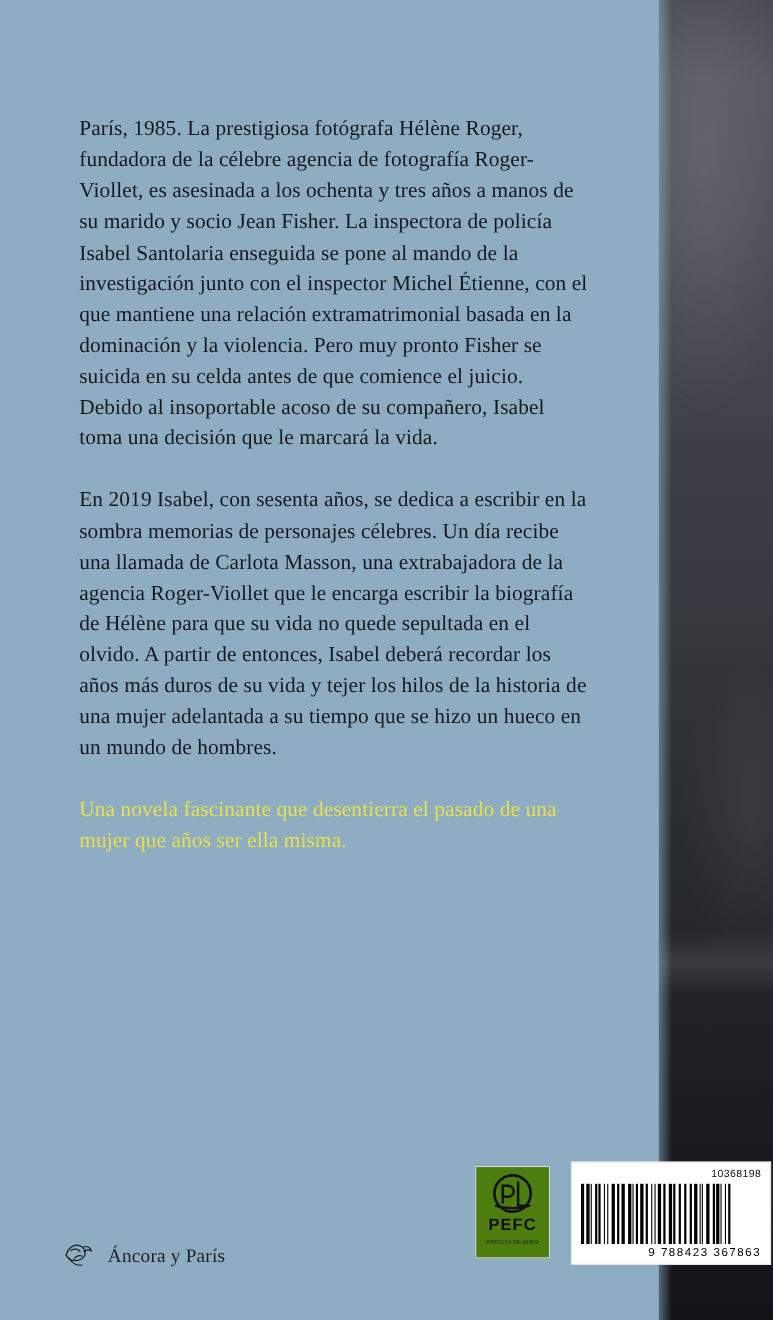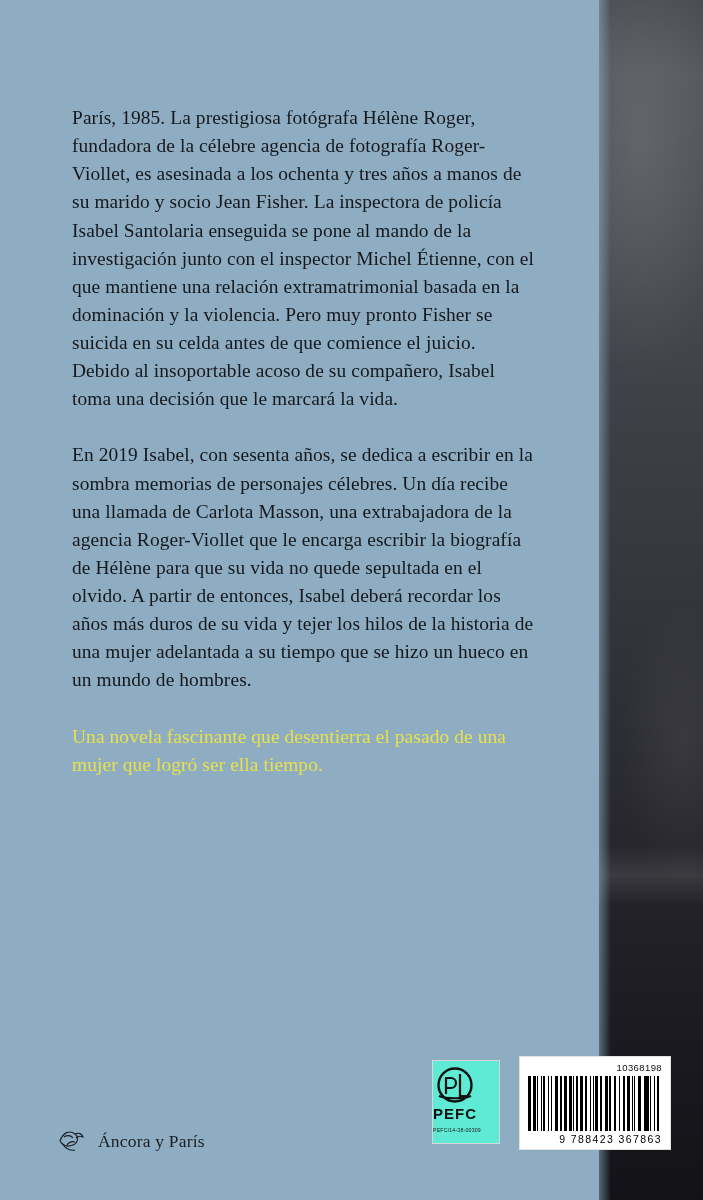--- a/index.html
+++ b/index.html
@@ -98,25 +98,25 @@
     color: #1b1e22;
     letter-spacing: 0.2px;
   }
 
   .pefc {
     position: absolute;
     left: 432px;
     bottom: 56px;
     width: 68px;
     height: 84px;
-    background: #5eead4;
+    background: #4d7c0f;
     border: 1px solid #d8d8d8;
     display: flex;
     flex-direction: column;
-    align-items: flex-start;
+    align-items: center;
     justify-content: flex-start;
     padding-top: 5px;
     box-sizing: border-box;
   }
   .pefc-mark {
     width: 44px;
     height: 38px;
   }
   .pefc-word {
     font-family: "Liberation Sans", sans-serif;
@@ -131,21 +131,21 @@
     font-size: 5.2px;
     color: #222;
     margin-top: 5px;
     letter-spacing: 0.2px;
   }
 
   .barcode-box {
     position: absolute;
     left: 519px;
     bottom: 50px;
-    width: 152px;
+    width: 182px;
     height: 94px;
     background: #fff;
     border: 1px solid #e2e2e2;
     box-sizing: border-box;
     padding: 5px 8px 4px 8px;
     display: flex;
     flex-direction: column;
   }
   .barcode-topnum {
     font-family: "Liberation Sans", sans-serif;
@@ -182,21 +182,21 @@
 <div class="cover">
 
   <div class="spine">
     <div class="spine-band"></div>
   </div>
   <div class="spine-glow" style="left:599px;"></div>
 
   <div class="blurb">
     <p>París, 1985. La prestigiosa fotógrafa Hélène Roger, fundadora de la célebre agencia de fotografía Roger-Viollet, es asesinada a los ochenta y tres años a manos de su marido y socio Jean Fisher. La inspectora de policía Isabel Santolaria enseguida se pone al mando de la investigación junto con el inspector Michel Étienne, con el que mantiene una relación extramatrimonial basada en la dominación y la violencia. Pero muy pronto Fisher se suicida en su celda antes de que comience el juicio. Debido al insoportable acoso de su compañero, Isabel toma una decisión que le marcará la vida.</p>
     <p>En 2019 Isabel, con sesenta años, se dedica a escribir en la sombra memorias de personajes célebres. Un día recibe una llamada de Carlota Masson, una extrabajadora de la agencia Roger-Viollet que le encarga escribir la biografía de Hélène para que su vida no quede sepultada en el olvido. A partir de entonces, Isabel deberá recordar los años más duros de su vida y tejer los hilos de la historia de una mujer adelantada a su tiempo que se hizo un hueco en un mundo de hombres.</p>
-    <p class="highlight">Una novela fascinante que desentierra el pasado de una mujer que logró ser ella tiempo.</p>
+    <p class="highlight">Una novela fascinante que desentierra el pasado de una mujer que años ser ella misma.</p>
   </div>
 
   <div class="imprint">
     <span class="imprint-logo">
       <svg viewBox="0 0 30 30" width="30" height="30" aria-hidden="true">
         <g fill="none" stroke="#1b1e22" stroke-width="1.1">
           <path d="M4 15 C7 6, 14 4, 19 8 C23 11, 22 17, 17 19 C12 21, 7 20, 4 15 Z"></path>
           <path d="M19 8 C23 6, 26 8, 27 11 C25 10, 22 10, 20 12"></path>
           <path d="M6 17 C9 22, 14 25, 19 24"></path>
           <path d="M8 11 C11 9, 15 9, 17 12"></path>

